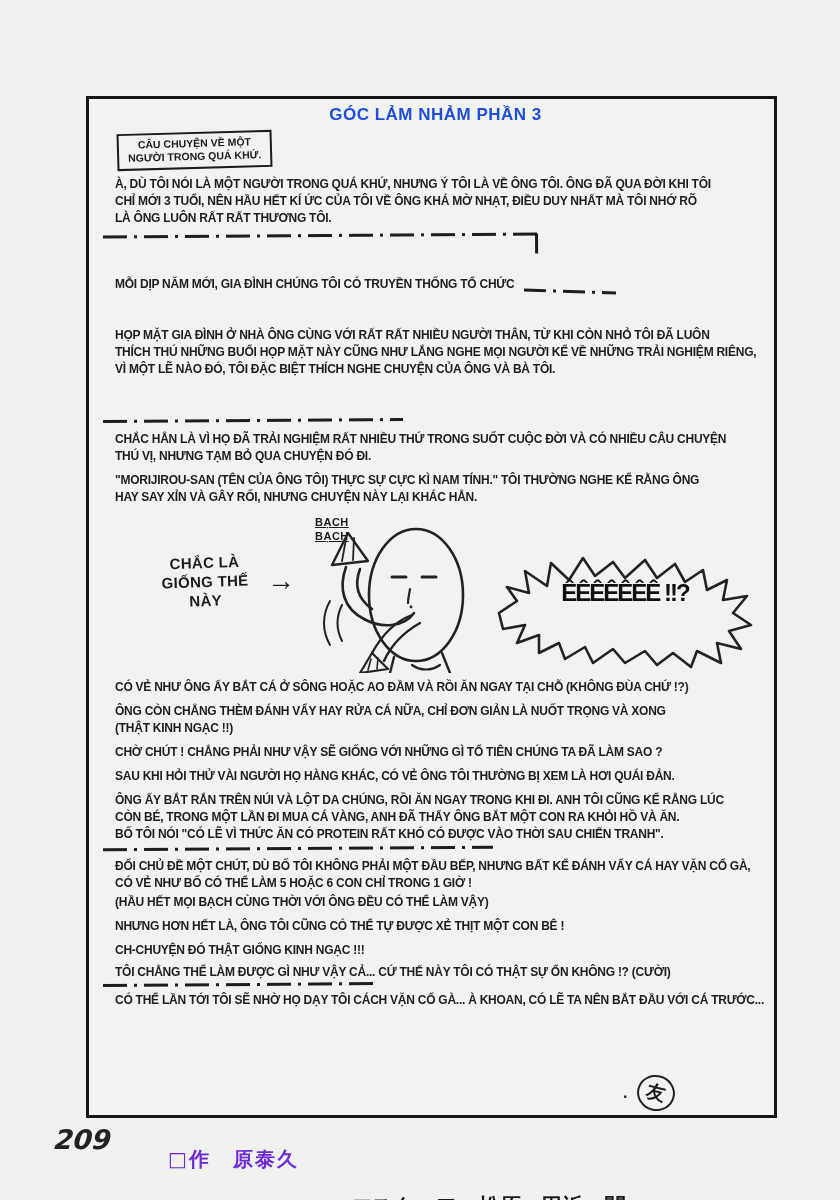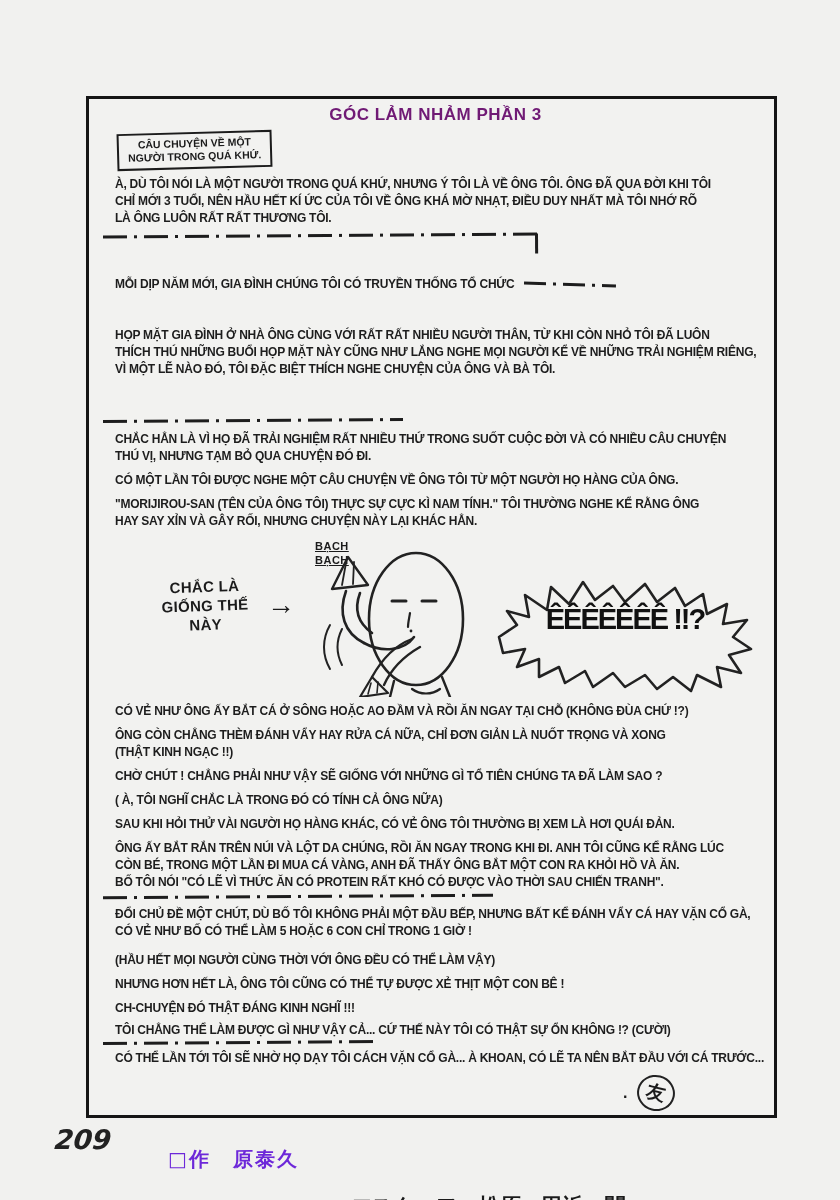--- a/index.html
+++ b/index.html
@@ -15,36 +15,36 @@
 
   .panel {
     position:absolute; left:86px; top:96px; width:691px; height:1022px;
     border:3px solid #151515;
     background:#f2f2f0;
     padding:6px 18px 4px 26px;
     overflow:hidden;
   }
   .title {
     text-align:center; font-size:17px; font-weight:700; letter-spacing:0.5px;
-    margin-bottom:7px; color:#701a75;
+    margin-bottom:7px; color:#1d4ed8;
   }
   .corner-label {
     display:inline-block;
     border:2px solid #1c1c1c;
     padding:3px 9px 4px 9px;
     margin:0 0 7px 2px;
     transform:rotate(-1.6deg);
     text-align:center;
     font-size:10.5px; font-weight:700; line-height:13px;
     background:#f2f2f0;
   }
   .para { font-size:12px; font-weight:700; line-height:17px;
           letter-spacing:-0.25px; margin:0 0 7px 0; white-space:pre; color:#1d1d1d; }
   .para .tl { white-space:pre; }
-  .firstline-row { display:flex; align-items:center; white-space:pre; }
+  .firstline-row { display:flex; align-items:flex-end; white-space:pre; }
 
   .dvd {
     height:3px; margin:3px 0 7px -12px;
     background:repeating-linear-gradient(90deg,#1d1d1d 0 24px,transparent 24px 31px,#1d1d1d 31px 34px,transparent 34px 41px);
     transform:rotate(-0.4deg);
     position:relative;
   }
   .dvd.d1 { width:435px; margin-bottom:5px; }
   .dvd.d1 .bracket { position:absolute; right:0; top:1px; width:3px; height:20px; background:#1d1d1d; }
   .dvd.d2 { width:300px; margin-top:5px; margin-bottom:9px; }
@@ -58,21 +58,21 @@
 
   .figure { position:relative; height:160px; margin:2px 0 6px 0; }
   .sfx { position:absolute; left:200px; top:2px; font-size:11px; font-weight:700; line-height:14px; letter-spacing:0.5px;text-decoration:underline; }
   .fig-caption { position:absolute; left:24px; top:40px; width:132px; text-align:center;
                  font-size:15px; font-weight:700; line-height:19px; letter-spacing:0.3px;
                  transform:rotate(-2deg); }
   .fig-arrow { position:absolute; left:152px; top:52px; font-size:28px; font-weight:700; }
   .doodle { position:absolute; left:205px; top:2px; }
   .burst { position:absolute; left:378px; top:40px; }
   .bubble-text { position:absolute; left:392px; top:66px; width:236px; text-align:center;
-                 font-size:29px; font-weight:800; letter-spacing:-2px; white-space:nowrap;
+                 font-size:24px; font-weight:800; letter-spacing:-2px; white-space:nowrap;
                  color:#111; }
 
   .signature { position:absolute; left:534px; top:976px; display:flex; align-items:center; gap:10px; }
   .sig-dot { font-size:16px; font-weight:700; }
   .sig-circle { width:38px; height:36px; border:2px solid #222; border-radius:50%;
                 display:flex; align-items:center; justify-content:center;
                 transform:rotate(14deg); font-size:19px; font-weight:700;
                 font-family:"DejaVu Sans",sans-serif; }
 
   .page-number { position:absolute; left:55px; top:1124px; font-size:27px; font-weight:700;
@@ -110,21 +110,20 @@
       <div class="firstline-row">
         <span>MỖI DỊP NĂM MỚI, GIA ĐÌNH CHÚNG TÔI CÓ TRUYỀN THỐNG TỔ CHỨC</span>
         <span class="dashseg"></span>
       </div>
       <div class="tl">HỌP MẶT GIA ĐÌNH Ở NHÀ ÔNG CÙNG VỚI RẤT RẤT NHIỀU NGƯỜI THÂN, TỪ KHI CÒN NHỎ TÔI ĐÃ LUÔN<br>THÍCH THÚ NHỮNG BUỔI HỌP MẶT NÀY CŨNG NHƯ LẮNG NGHE MỌI NGƯỜI KỂ VỀ NHỮNG TRẢI NGHIỆM RIÊNG,<br>VÌ MỘT LẼ NÀO ĐÓ, TÔI ĐẶC BIỆT THÍCH NGHE CHUYỆN CỦA ÔNG VÀ BÀ TÔI.</div>
     </div>
 
     <div class="dvd d2"></div>
 
     <div class="para">CHẮC HẲN LÀ VÌ HỌ ĐÃ TRẢI NGHIỆM RẤT NHIỀU THỨ TRONG SUỐT CUỘC ĐỜI VÀ CÓ NHIỀU CÂU CHUYỆN<br>THÚ VỊ, NHƯNG TẠM BỎ QUA CHUYỆN ĐÓ ĐI.</div>
-    <div class="para">CÓ MỘT LẦN TÔI ĐƯỢC NGHE MỘT CÂU CHUYỆN VỀ ÔNG TÔI TỪ MỘT NGƯỜI HỌ HÀNG CỦA ÔNG.</div>
     <div class="para">"MORIJIROU-SAN (TÊN CỦA ÔNG TÔI) THỰC SỰ CỰC KÌ NAM TÍNH." TÔI THƯỜNG NGHE KỂ RẰNG ÔNG<br>HAY SAY XỈN VÀ GÂY RỐI, NHƯNG CHUYỆN NÀY LẠI KHÁC HẲN.</div>
 
     <div class="figure">
       <div class="sfx">BẠCH<br>BẠCH</div>
       <div class="fig-caption">CHẮC LÀ<br>GIỐNG THẾ<br>NÀY</div>
       <div class="fig-arrow">→</div>
 
       <svg class="doodle" width="170" height="158" viewBox="0 0 170 158">
 
         <ellipse class="ink" cx="96" cy="80" rx="47" ry="66" stroke-width="2.6"></ellipse>
@@ -160,30 +159,29 @@
 
       <svg class="burst" width="264" height="118" viewBox="0 0 264 118">
         <polygon class="ink" stroke-width="2.6" fill="#f2f2f0" points="6,60 24,48 14,34 36,40 32,18 54,33 58,10 76,27 90,5 102,23 120,9 132,25 152,7 164,25 182,11 192,29 210,17 214,37 234,27 230,47 254,43 240,60 258,72 236,78 248,96 224,90 228,110 204,98 198,114 180,100 164,112 152,98 132,110 120,96 100,110 92,94 72,106 66,90 46,100 46,82 24,90 32,72 10,76"></polygon>
       </svg>
       <div class="bubble-text">ÊÊÊÊÊÊÊ !!?</div>
     </div>
 
     <div class="para">CÓ VẺ NHƯ ÔNG ẤY BẮT CÁ Ở SÔNG HOẶC AO ĐẦM VÀ RỒI ĂN NGAY TẠI CHỖ (KHÔNG ĐÙA CHỨ !?)</div>
     <div class="para">ÔNG CÒN CHẲNG THÈM ĐÁNH VẨY HAY RỬA CÁ NỮA, CHỈ ĐƠN GIẢN LÀ NUỐT TRỌNG VÀ XONG<br>(THẬT KINH NGẠC !!)</div>
     <div class="para">CHỜ CHÚT ! CHẲNG PHẢI NHƯ VẬY SẼ GIỐNG VỚI NHỮNG GÌ TỔ TIÊN CHÚNG TA ĐÃ LÀM SAO ?</div>
-    <div class="para">( À, TÔI NGHĨ CHẮC LÀ TRONG ĐÓ CÓ TÍNH CẢ ÔNG NỮA)</div>
     <div class="para">SAU KHI HỎI THỬ VÀI NGƯỜI HỌ HÀNG KHÁC, CÓ VẺ ÔNG TÔI THƯỜNG BỊ XEM LÀ HƠI QUÁI ĐẢN.</div>
     <div class="para" style="margin-bottom:4px">ÔNG ẤY BẮT RẮN TRÊN NÚI VÀ LỘT DA CHÚNG, RỒI ĂN NGAY TRONG KHI ĐI. ANH TÔI CŨNG KỂ RẰNG LÚC<br>CÒN BÉ, TRONG MỘT LẦN ĐI MUA CÁ VÀNG, ANH ĐÃ THẤY ÔNG BẮT MỘT CON RA KHỎI HỒ VÀ ĂN.<br>BỐ TÔI NÓI "CÓ LẼ VÌ THỨC ĂN CÓ PROTEIN RẤT KHÓ CÓ ĐƯỢC VÀO THỜI SAU CHIẾN TRANH".</div>
 
     <div class="dvd d3"></div>
 
-    <div class="para" style="margin-bottom:12px">ĐỔI CHỦ ĐỀ MỘT CHÚT, DÙ BỐ TÔI KHÔNG PHẢI MỘT ĐẦU BẾP, NHƯNG BẤT KỂ ĐÁNH VẨY CÁ HAY VẶN CỔ GÀ,<br>CÓ VẺ NHƯ BỐ CÓ THỂ LÀM 5 HOẶC 6 CON CHỈ TRONG 1 GIỜ !</div>
-    <div class="para">(HẦU HẾT MỌI NGƯỜI CÙNG THỜI VỚI ÔNG ĐỀU CÓ THỂ LÀM VẬY)</div>
+    <div class="para" style="margin-bottom:2px">ĐỔI CHỦ ĐỀ MỘT CHÚT, DÙ BỐ TÔI KHÔNG PHẢI MỘT ĐẦU BẾP, NHƯNG BẤT KỂ ĐÁNH VẨY CÁ HAY VẶN CỔ GÀ,<br>CÓ VẺ NHƯ BỐ CÓ THỂ LÀM 5 HOẶC 6 CON CHỈ TRONG 1 GIỜ !</div>
+    <div class="para">(HẦU HẾT MỌI BẠCH CÙNG THỜI VỚI ÔNG ĐỀU CÓ THỂ LÀM VẬY)</div>
     <div class="para">NHƯNG HƠN HẾT LÀ, ÔNG TÔI CŨNG CÓ THỂ TỰ ĐƯỢC XẺ THỊT MỘT CON BÊ !</div>
-    <div class="para" style="margin-bottom:5px">CH-CHUYỆN ĐÓ THẬT ĐÁNG KINH NGHĨ !!!</div>
+    <div class="para" style="margin-bottom:5px">CH-CHUYỆN ĐÓ THẬT GIỐNG KINH NGẠC !!!</div>
     <div class="para" style="margin-bottom:2px">TÔI CHẲNG THỂ LÀM ĐƯỢC GÌ NHƯ VẬY CẢ... CỨ THẾ NÀY TÔI CÓ THẬT SỰ ỔN KHÔNG !? (CƯỜI)</div>
 
     <div class="dvd d4"></div>
 
     <div class="para">CÓ THỂ LẦN TỚI TÔI SẼ NHỜ HỌ DẠY TÔI CÁCH VẶN CỔ GÀ... À KHOAN, CÓ LẼ TA NÊN BẮT ĐẦU VỚI CÁ TRƯỚC...</div>
     
     
 
     <div class="signature">
       <span class="sig-dot">.</span>

